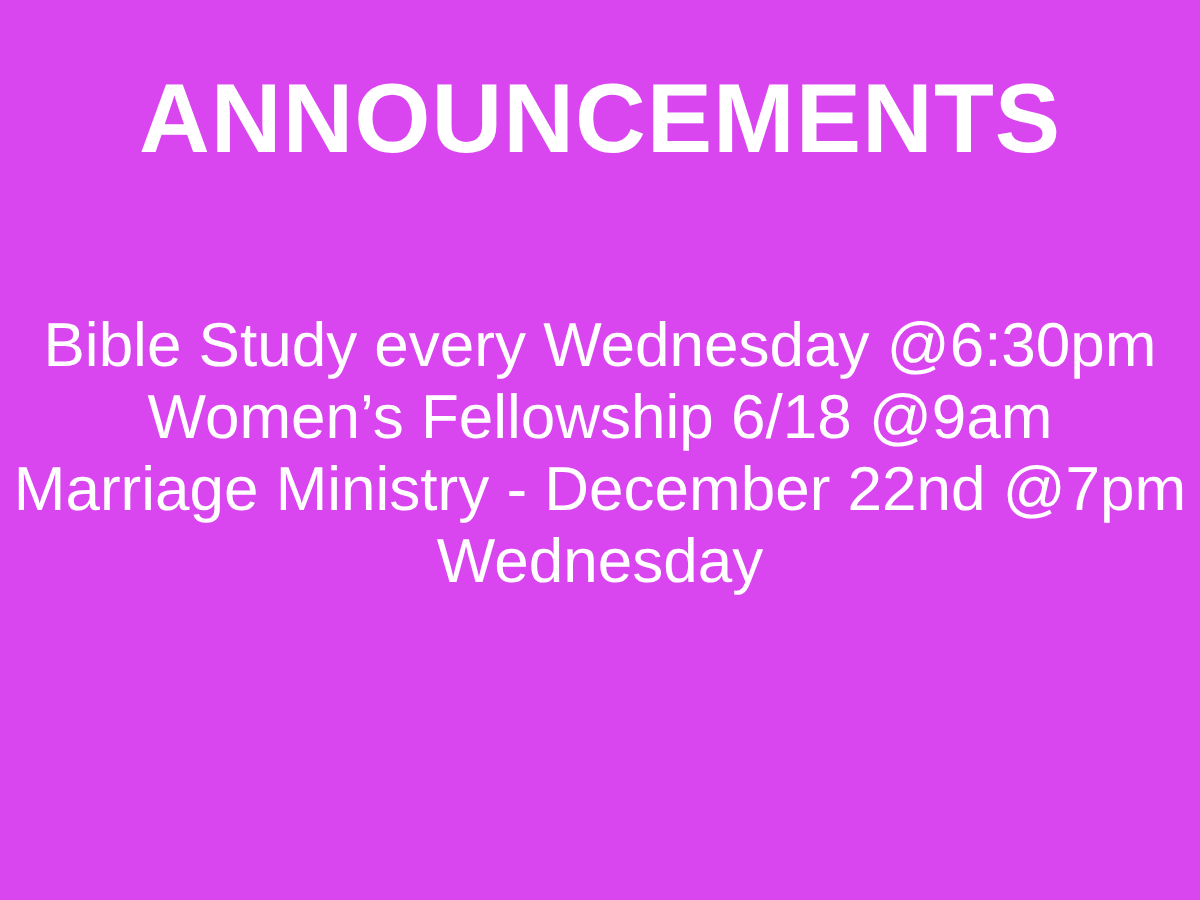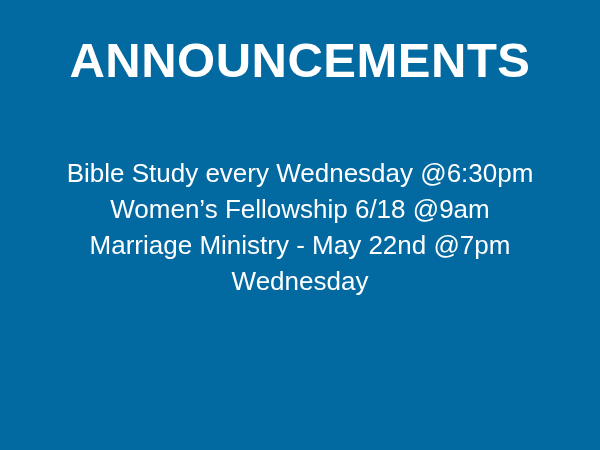--- a/index.html
+++ b/index.html
@@ -11,21 +11,21 @@
     width: 600px;
     height: 450px;
     overflow: hidden;
     font-family: "Liberation Sans", sans-serif;
   }
 
   .slide {
     position: relative;
     width: 600px;
     height: 450px;
-    background: #0369a1;
+    background: #d946ef;
     box-sizing: border-box;
   }
 
   .slide-title {
     position: absolute;
     top: 30px;
     left: 0;
     width: 600px;
     text-align: center;
     color: #ffffff;
@@ -39,38 +39,38 @@
 
   .announcement-list {
     position: absolute;
     top: 155px;
     left: 0;
     width: 600px;
     text-align: center;
     color: #ffffff;
     font-family: "Liberation Sans", sans-serif;
     font-weight: normal;
-    font-size: 26px;
+    font-size: 31px;
     line-height: 36px;
     letter-spacing: 0px;
   }
 
   .announcement-line {
     display: block;
     white-space: nowrap;
     color: #ffffff;
   }
 </style>
 </head>
 <body>
 
 <div class="slide">
 
   <div class="slide-title">ANNOUNCEMENTS</div>
 
   <div class="announcement-list">
     <span class="announcement-line">Bible Study every Wednesday @6:30pm</span>
     <span class="announcement-line">Women’s Fellowship 6/18 @9am</span>
-    <span class="announcement-line">Marriage Ministry - May 22nd @7pm</span>
+    <span class="announcement-line">Marriage Ministry - December 22nd @7pm</span>
     <span class="announcement-line">Wednesday</span>
   </div>
 
 </div>
 
 </body></html>

